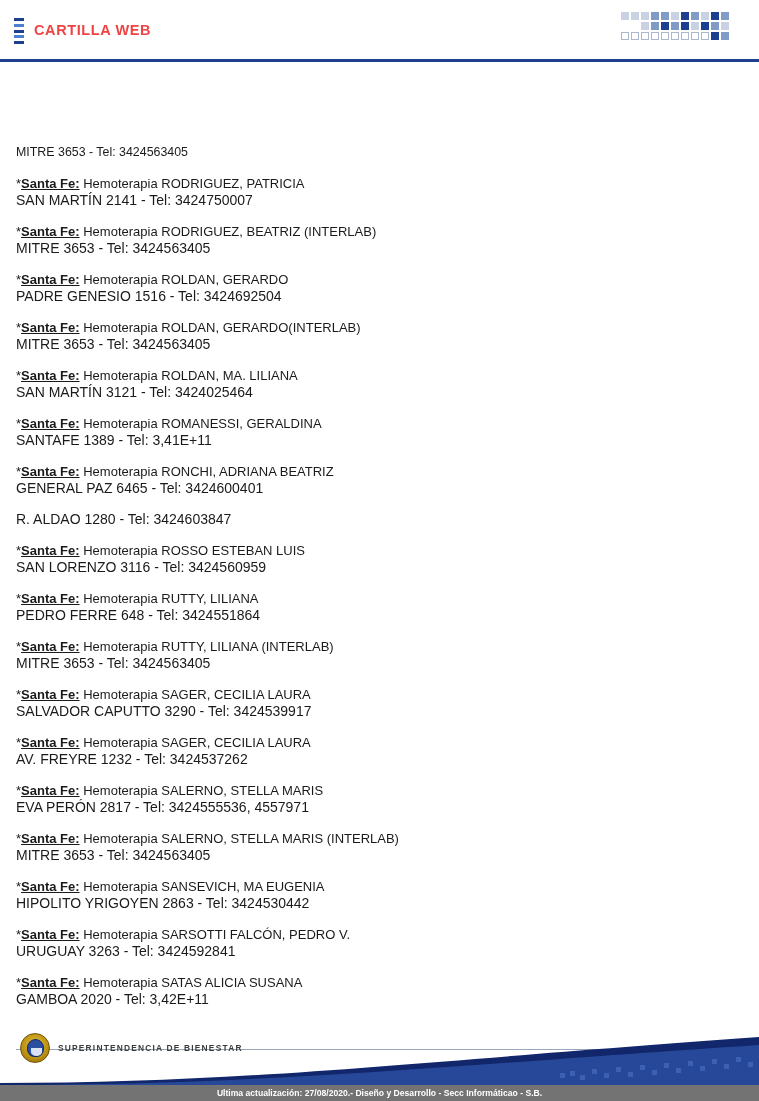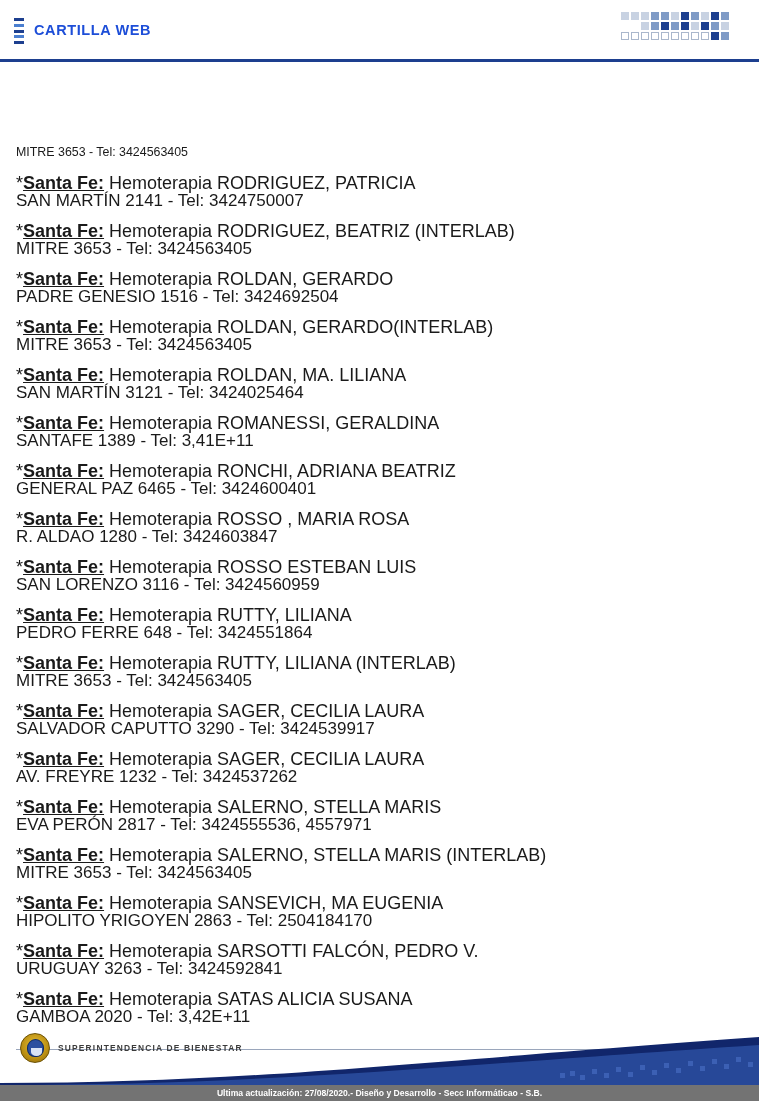--- a/index.html
+++ b/index.html
@@ -45,21 +45,21 @@
   .header-logo-mark i:nth-child(3) { width: 10px; }
   .header-logo-mark i:nth-child(4) { width: 10px; background:#4b7fd0; }
   .header-logo-mark i:nth-child(5) { width: 10px; }
   .header-title {
     position: absolute;
     left: 34px;
     top: 22px;
     font-size: 14.5px;
     font-weight: bold;
     letter-spacing: 0.6px;
-    color: #1d4ed8;
+    color: #ef4444;
   }
 
   
   .header-deco {
     position: absolute;
     right: 8px;
     top: 8px;
     width: 130px;
     height: 44px;
   }
@@ -85,34 +85,34 @@
   .content {
     position: absolute;
     top: 144px;
     left: 16px;
     width: 716px;
   }
   .entry {
     margin-bottom: 14px;
   }
   .line {
-    font-size: 18px;
+    font-size: 13px;
     color: #1a1a1a;
     line-height: 17px;
     white-space: nowrap;
   }
   .line .star { color: #1a1a1a; }
   .line .city {
     font-weight: bold;
     text-decoration: underline;
     color: #1a1a1a;
   }
   .line .name { color: #1a1a1a; }
   .addr-line {
-    font-size: 17px;
+    font-size: 14px;
     color: #1a1a1a;
     line-height: 17px;
   }
   .orphan {
     font-size: 12.4px;
     color: #1a1a1a;
     line-height: 17px;
     margin-bottom: 14px;
   }
 
@@ -279,21 +279,20 @@
     <div class="line"><span class="star">*</span><span class="city">Santa Fe:</span> <span class="name">Hemoterapia ROMANESSI, GERALDINA</span></div>
     <div class="addr-line">SANTAFE 1389 - Tel: 3,41E+11</div>
   </div>
 
   <div class="entry">
     <div class="line"><span class="star">*</span><span class="city">Santa Fe:</span> <span class="name">Hemoterapia RONCHI, ADRIANA BEATRIZ</span></div>
     <div class="addr-line">GENERAL PAZ 6465 - Tel: 3424600401</div>
   </div>
 
   <div class="entry">
-    <div class="line"><span class="star">*</span><span class="city">Santa Fe:</span> <span class="name">Hemoterapia ROSSO , MARIA ROSA</span></div>
     <div class="addr-line">R. ALDAO 1280 - Tel: 3424603847</div>
   </div>
 
   <div class="entry">
     <div class="line"><span class="star">*</span><span class="city">Santa Fe:</span> <span class="name">Hemoterapia ROSSO ESTEBAN LUIS</span></div>
     <div class="addr-line">SAN LORENZO 3116 - Tel: 3424560959</div>
   </div>
 
   <div class="entry">
     <div class="line"><span class="star">*</span><span class="city">Santa Fe:</span> <span class="name">Hemoterapia RUTTY, LILIANA</span></div>
@@ -320,21 +319,21 @@
     <div class="addr-line">EVA PERÓN 2817 - Tel: 3424555536, 4557971</div>
   </div>
 
   <div class="entry">
     <div class="line"><span class="star">*</span><span class="city">Santa Fe:</span> <span class="name">Hemoterapia SALERNO, STELLA MARIS (INTERLAB)</span></div>
     <div class="addr-line">MITRE 3653 - Tel: 3424563405</div>
   </div>
 
   <div class="entry">
     <div class="line"><span class="star">*</span><span class="city">Santa Fe:</span> <span class="name">Hemoterapia SANSEVICH, MA EUGENIA</span></div>
-    <div class="addr-line">HIPOLITO YRIGOYEN 2863 - Tel: 2504184170</div>
+    <div class="addr-line">HIPOLITO YRIGOYEN 2863 - Tel: 3424530442</div>
   </div>
 
   <div class="entry">
     <div class="line"><span class="star">*</span><span class="city">Santa Fe:</span> <span class="name">Hemoterapia SARSOTTI FALCÓN, PEDRO V.</span></div>
     <div class="addr-line">URUGUAY 3263 - Tel: 3424592841</div>
   </div>
 
   <div class="entry">
     <div class="line"><span class="star">*</span><span class="city">Santa Fe:</span> <span class="name">Hemoterapia SATAS ALICIA SUSANA</span></div>
     <div class="addr-line">GAMBOA 2020 - Tel: 3,42E+11</div>

